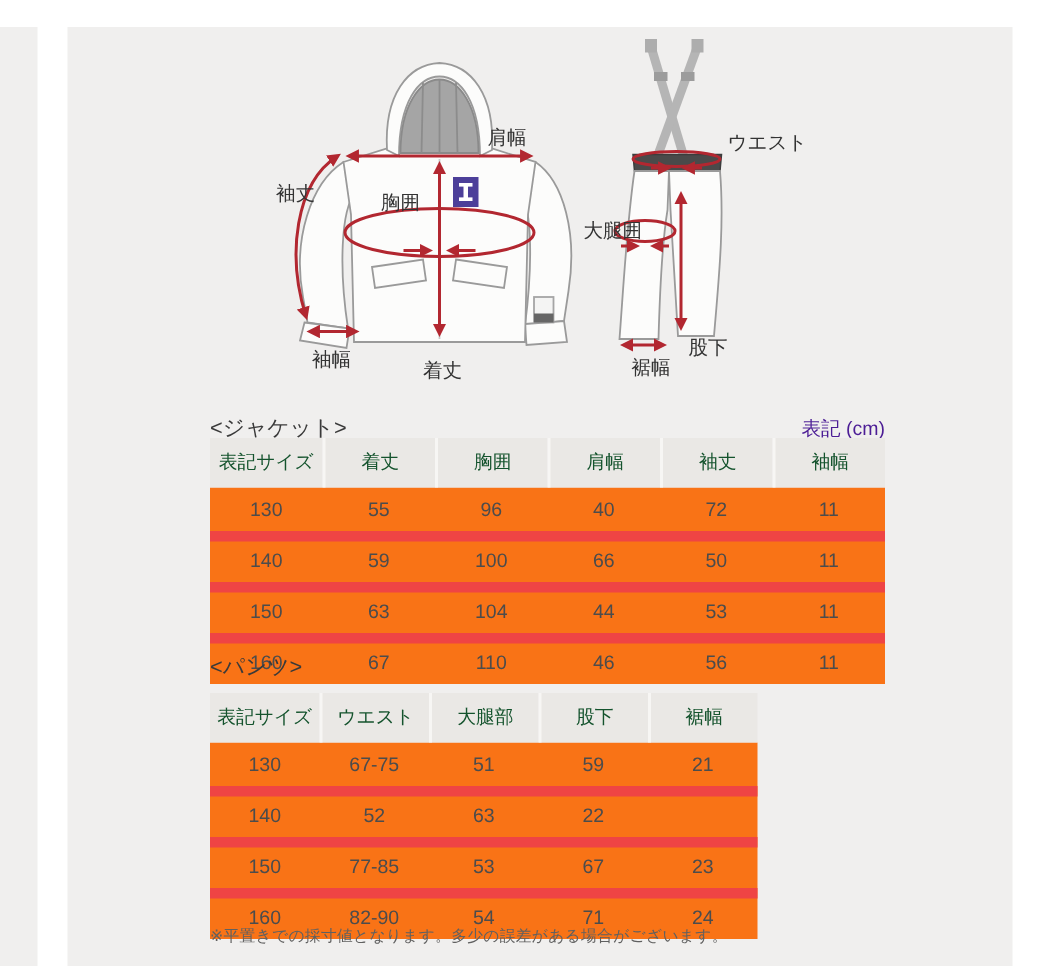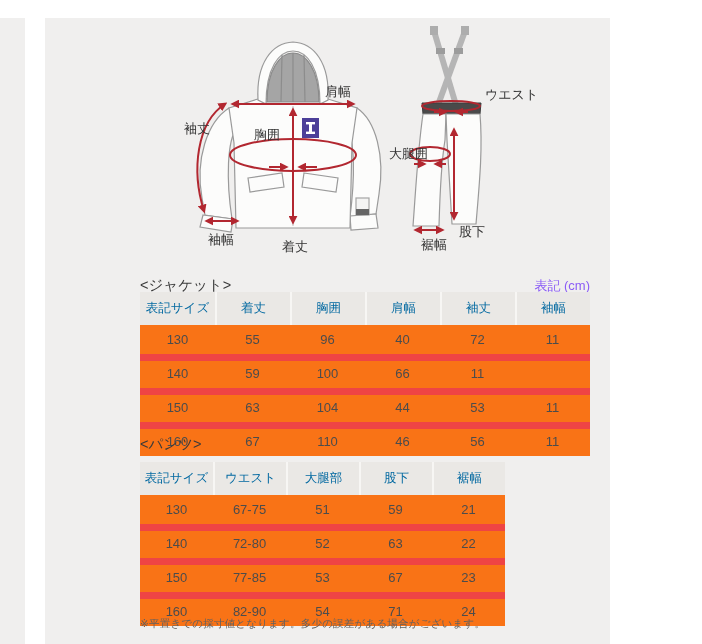--- a/index.html
+++ b/index.html
@@ -1,33 +1,33 @@
 <!DOCTYPE html>
 <html><head>
 <meta charset="utf-8">
 <style>
   html,body{margin:0;padding:0}
-  .stage{position:relative;width:610px;height:644px;background:#ffffff;overflow:hidden;
+  .stage{position:relative;width:702px;height:644px;background:#ffffff;overflow:hidden;
          font-family:"Liberation Sans","DejaVu Sans",sans-serif;color:#3c3c3c}
   .gray{background:#f0efee}
   #left-edge{position:absolute;left:0;top:18px;width:25px;height:626px}
   #panel{position:absolute;left:45px;top:18px;width:630px;height:626px}
   #diagram{position:absolute;left:0;top:0}
   .sec-head{position:absolute;left:95px;width:450px;display:flex;justify-content:space-between;
             align-items:flex-end;font-size:14.5px;color:#3a3a3a}
   #jacket-head{top:258px}
   #pants-head{top:417px}
-  .unit{font-size:13px;color:#8b5cf6}
+  .unit{font-size:13px;color:#4c1d95}
   .size-table{position:absolute;left:95px}
   #jacket-table{top:274px;width:450px}
   #pants-table{top:444px;width:365px}
   .thead{display:grid;height:33px}
   .cols6{grid-template-columns:repeat(6,1fr)}
   .cols5{grid-template-columns:repeat(5,1fr)}
-  .h{background:#eae8e5;line-height:33px;text-align:center;font-size:12.5px;color:#0369a1;
+  .h{background:#eae8e5;line-height:33px;text-align:center;font-size:12.5px;color:#14532d;
      box-sizing:border-box}
   .h + .h{border-left:2px solid #f7f6f4}
   .tbody{background:#f97316;padding-top:2px}
   .trow{display:grid;height:27px}
   .trow + .trow{border-top:7px solid #ef4444}
   .c{line-height:26px;text-align:center;font-size:13px;color:#4c4c4c}
   #note{position:absolute;left:95px;top:599px;font-size:10.5px;color:#606060;letter-spacing:.2px}
   svg text{font-family:"Liberation Sans","DejaVu Sans",sans-serif;font-size:13px;fill:#333}
 </style>
 </head>
@@ -133,20 +133,21 @@
           <div class="c">96</div>
           <div class="c">40</div>
           <div class="c">72</div>
           <div class="c">11</div>
         </div>
         <div class="trow cols6">
           <div class="c">140</div>
           <div class="c">59</div>
           <div class="c">100</div>
           <div class="c">66</div>
+          <div class="c">50</div>
           <div class="c">11</div>
         </div>
         <div class="trow cols6">
           <div class="c">150</div>
           <div class="c">63</div>
           <div class="c">104</div>
           <div class="c">44</div>
           <div class="c">53</div>
           <div class="c">11</div>
         </div>
@@ -176,21 +177,20 @@
       <div class="tbody">
         <div class="trow cols5">
           <div class="c">130</div>
           <div class="c">67-75</div>
           <div class="c">51</div>
           <div class="c">59</div>
           <div class="c">21</div>
         </div>
         <div class="trow cols5">
           <div class="c">140</div>
-          <div class="c">72-80</div>
           <div class="c">52</div>
           <div class="c">63</div>
           <div class="c">22</div>
         </div>
         <div class="trow cols5">
           <div class="c">150</div>
           <div class="c">77-85</div>
           <div class="c">53</div>
           <div class="c">67</div>
           <div class="c">23</div>

